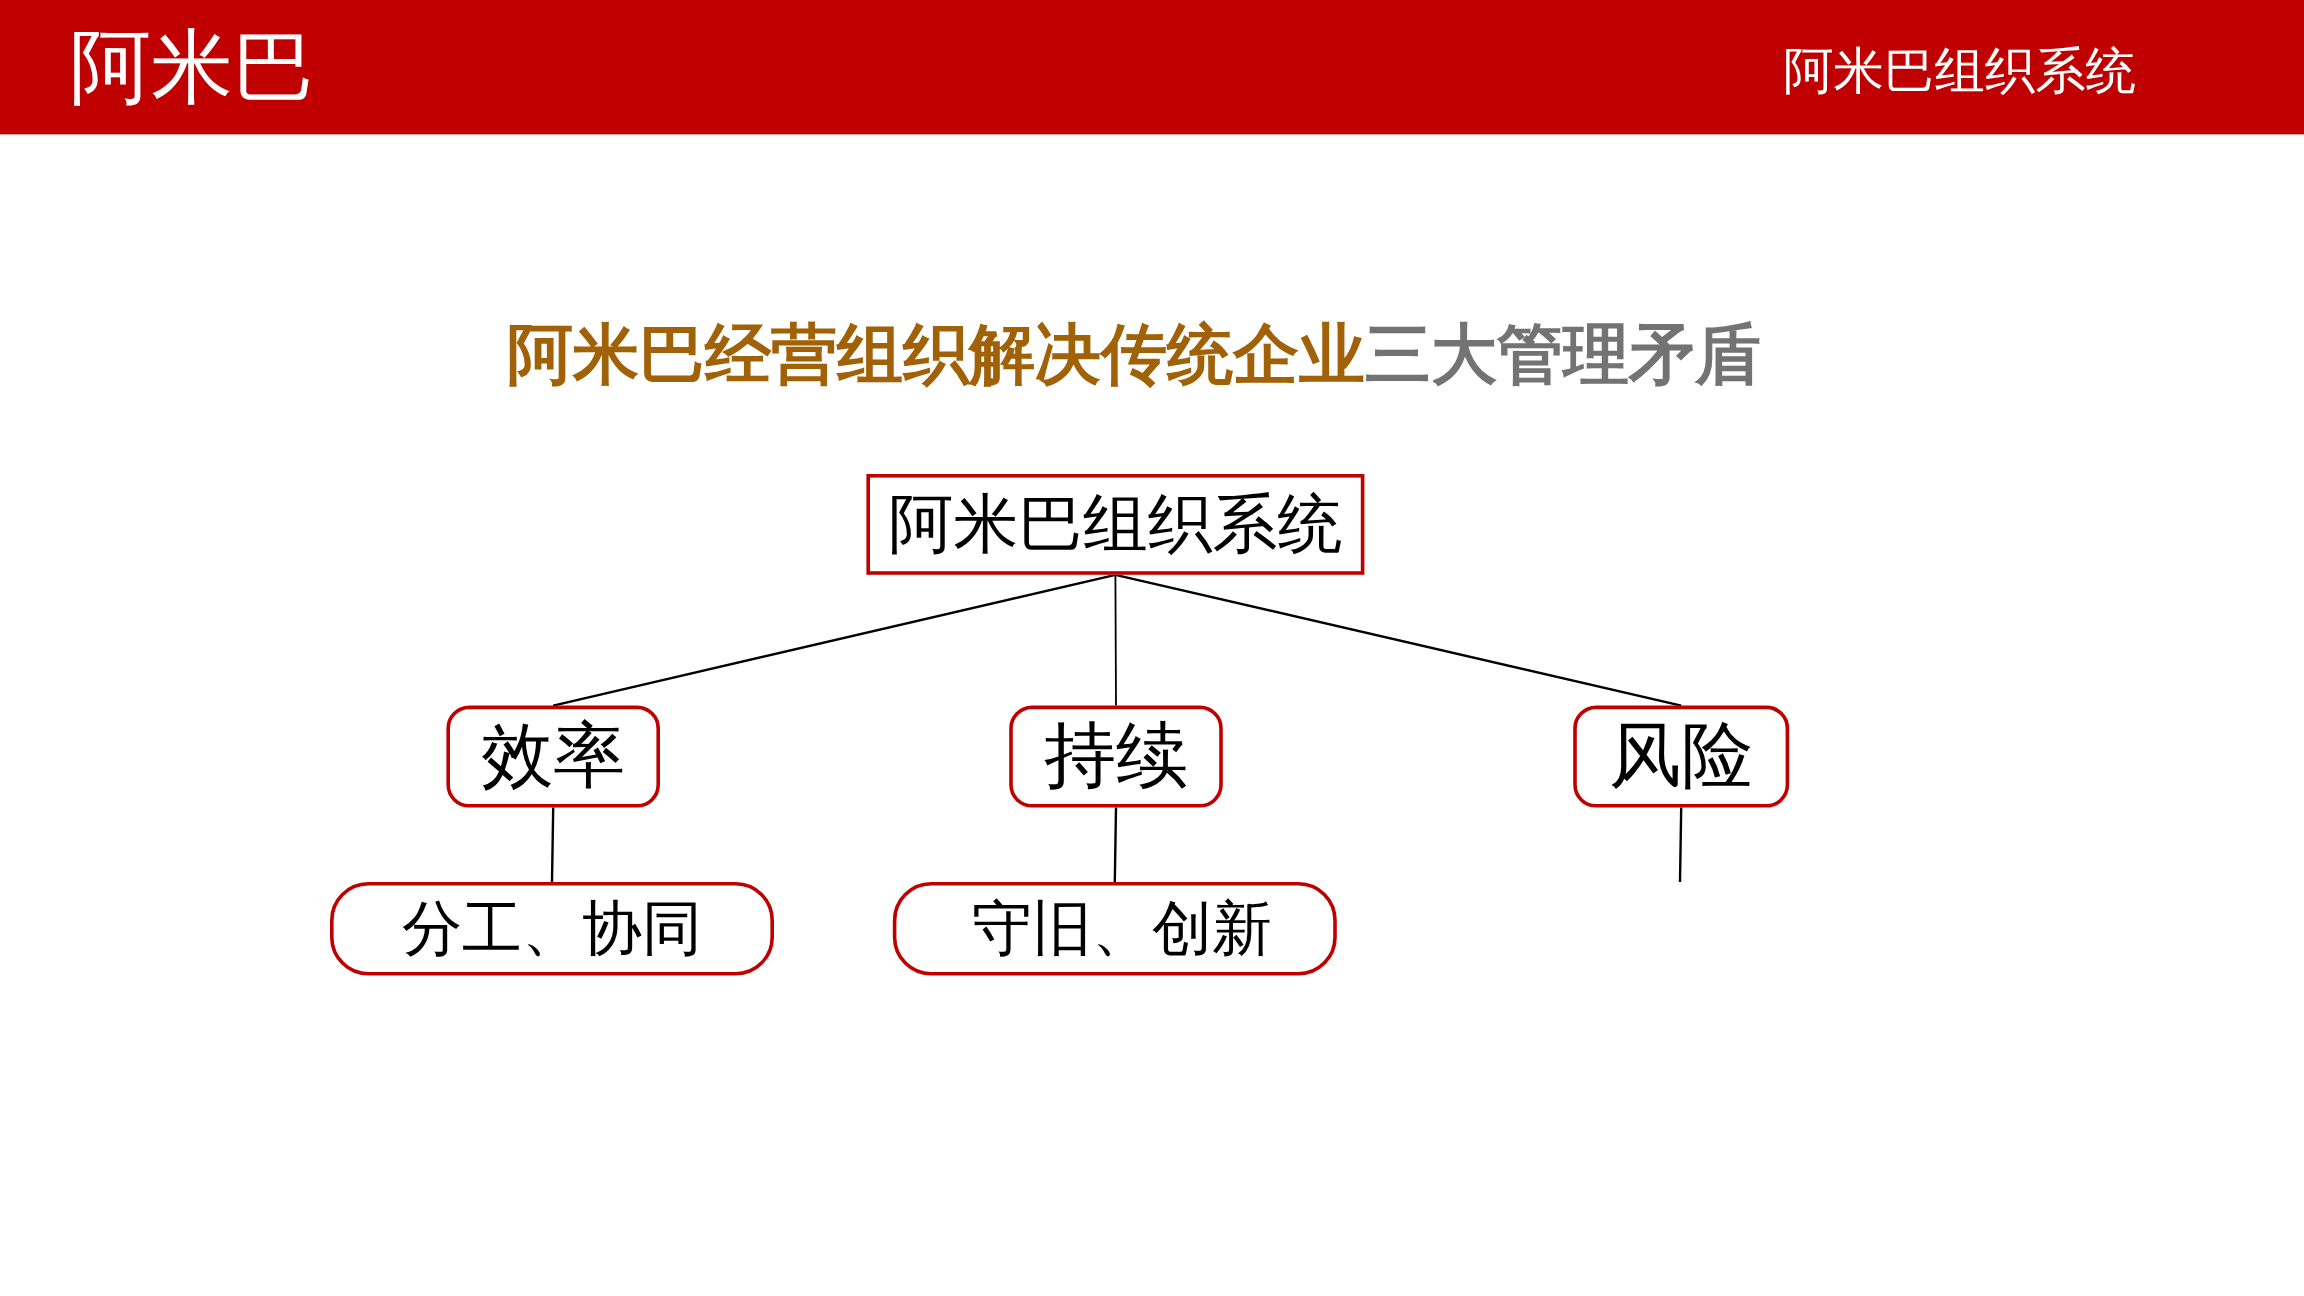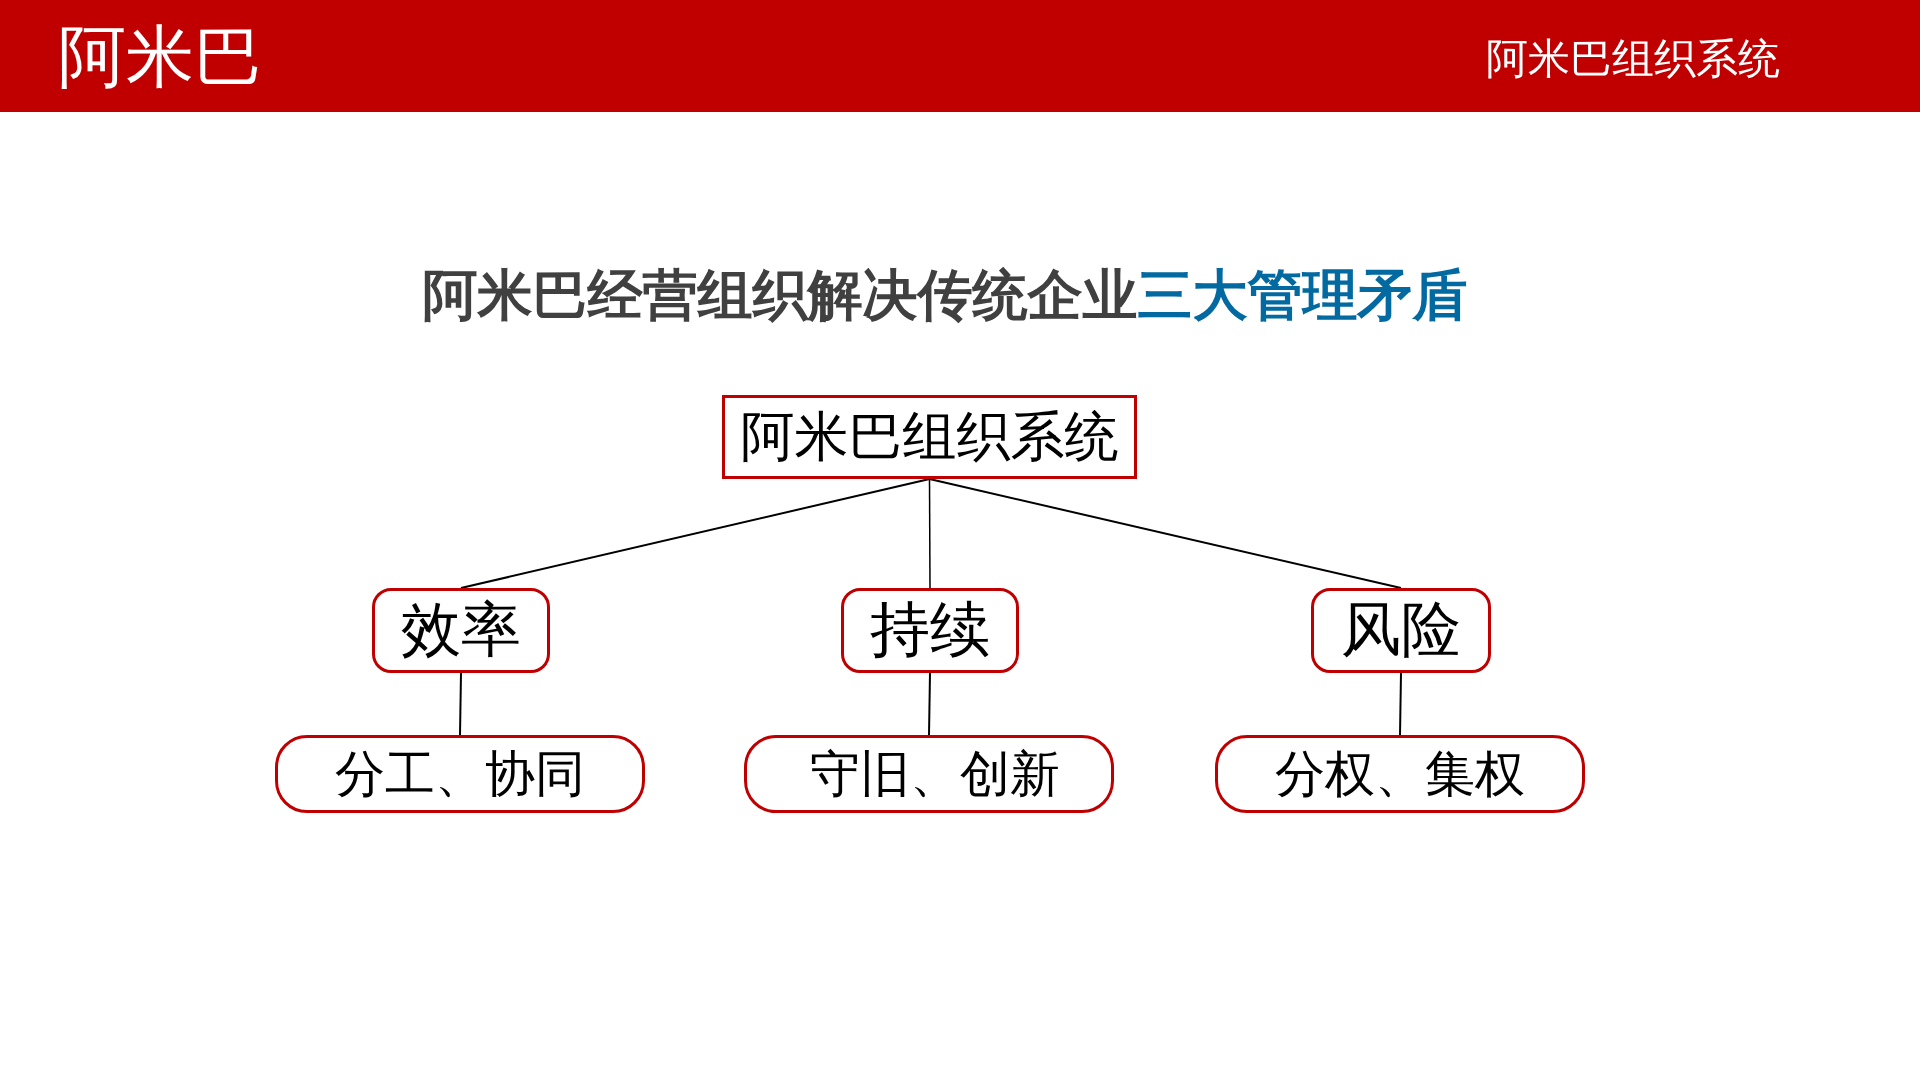--- a/index.html
+++ b/index.html
@@ -52,22 +52,22 @@
     top: 266px;
     width: 1920px;
     display: flex;
     justify-content: center;
     transform: translateX(-15px);
     font-size: 55px;
     font-weight: bold;
     line-height: 58px;
     white-space: nowrap;
   }
-  .slide-title .title-prefix { color: #404040; }
-  .slide-title .title-highlight { color: #0369a1; }
+  .slide-title .title-prefix { color: #a16207; }
+  .slide-title .title-highlight { color: #737373; }
 
   
   .node {
     position: absolute;
     box-sizing: border-box;
     border: 3px solid #C00000;
     background: #ffffff;
     display: flex;
     align-items: center;
     justify-content: center;
@@ -129,15 +129,14 @@
   </svg>
 
   <div class="node node-root">阿米巴组织系统</div>
 
   <div class="node node-mid" id="node-mid-0">效率</div>
   <div class="node node-mid" id="node-mid-2">风险</div>
   <div class="node node-mid" id="node-mid-1">持续</div>
 
   <div class="node node-leaf" id="node-leaf-0">分工、协同</div>
   <div class="node node-leaf" id="node-leaf-1">守旧、创新</div>
-  <div class="node node-leaf" id="node-leaf-2">分权、集权</div>
 
 </div>
 
 </body></html>

